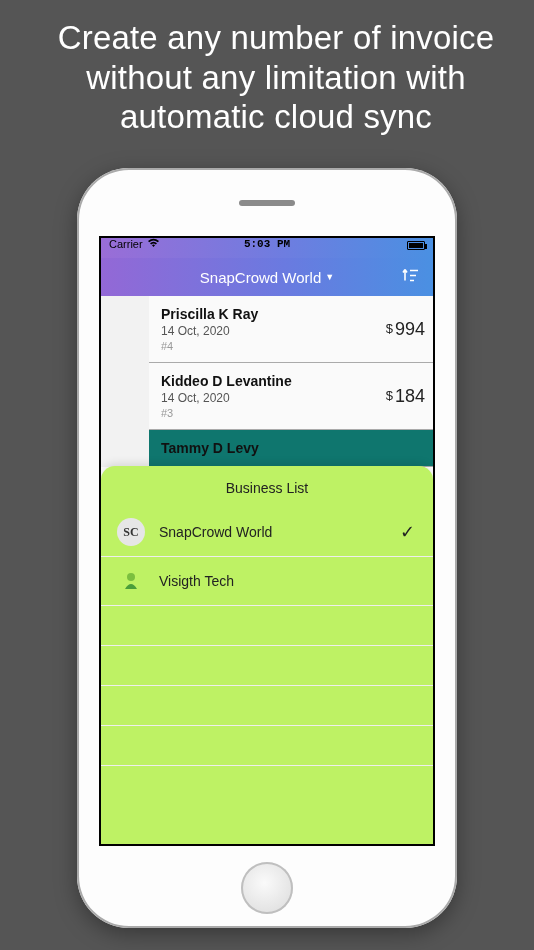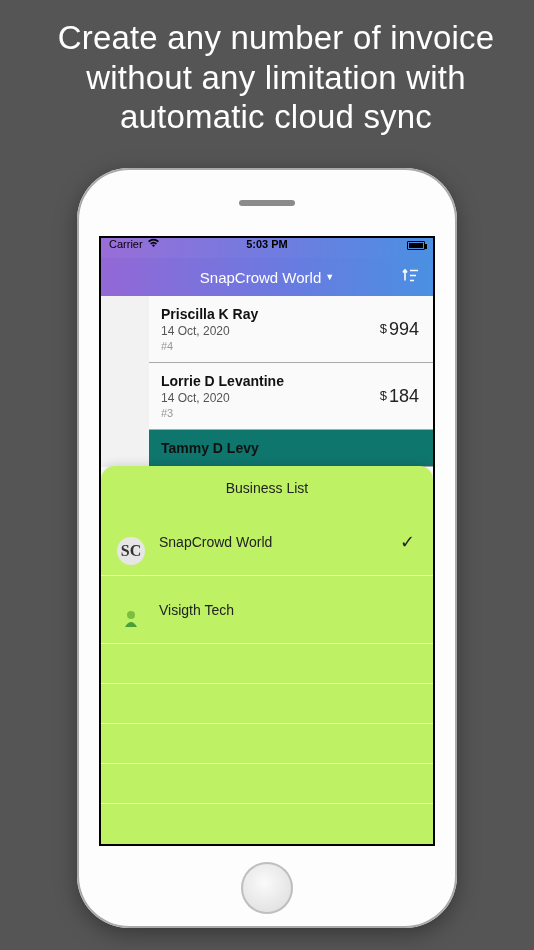--- a/index.html
+++ b/index.html
@@ -70,21 +70,21 @@
     height: 20px;
     display: flex;
     align-items: flex-start;
     font-size: 11px;
     padding: 0 8px;
     background: linear-gradient(90deg, #9a6dd7 0%, #6e7de0 55%, #4a90e2 100%);
     color: #000;
     position: relative;
   }
   .status-left { flex: 1; display: flex; gap: 4px; align-items: center; }
-  .status-center { position: absolute; left:0; right:0; text-align:center; font-weight:600; }
+  .status-center { position: absolute; left:0; right:0; text-align:center; font-weight:600;font-family:Liberation Mono, monospace; }
   .status-right { flex:1; text-align:right; }
   .wifi-icon { display:inline-block; }
   .battery-icon { display:inline-block; width:18px; height:9px; border:1px solid #000; border-radius:1px; position:relative; vertical-align:middle;}
   .battery-icon:after { content:""; position:absolute; right:-3px; top:2px; width:2px; height:5px; background:#000;}
   .battery-fill { position:absolute; left:1px; top:1px; bottom:1px; right:1px; background:#000; }
   .nav-bar {
     height: 38px;
     background: linear-gradient(90deg, #9368d6 0%, #6a7ae0 55%, #4a90e2 100%);
     color: #fff;
     display: flex;
@@ -103,21 +103,21 @@
     border-bottom:1px solid #aaa;
     display:flex;
     flex-direction:column;
     gap:2px;
     position:relative;
     margin-left:48px;
   }
   .invoice-name { font-size:14px; font-weight:700; color:#111; }
   .invoice-date { font-size:12px; color:#555; }
   .invoice-id { font-size:11px; color:#999; }
-  .invoice-amt { position:absolute; right:14px; top:50%; transform:translateY(-50%); font-size:18px; color:#222; }
+  .invoice-amt { position:absolute; right:8px; top:50%; transform:translateY(-50%); font-size:18px; color:#222; }
   .invoice-amt .cur { font-size:13px; margin-right:2px; vertical-align:2px;}
   .sheet {
     position:absolute;
     left:0; right:0;
     top:228px;
     bottom:0;
     background:#bef264;
     border-radius:14px 14px 0 0;
     box-shadow:0 -2px 10px rgba(0,0,0,.12);
     padding-top:14px;
@@ -134,23 +134,22 @@
     padding:10px 16px;
     border-bottom:1px solid #eee;
     font-size:14px;
     color:#222;
     gap:14px;
     position:relative;
   }
   .biz-logo {
     width:28px; height:28px; border-radius:50%;
     display:flex; align-items:center; justify-content:center;
-    font-size:16px; font-weight:700;
+    font-size:12px; font-weight:700;
     flex-shrink:0;
-    margin-top:19px;
   }
   .logo-sc { background:#e6e6e6; color:#333; font-family: Georgia, serif; }
   .logo-vt { background:transparent; }
   .logo-kd { background:transparent; }
   .check { position:absolute; right:18px; font-size:18px; }
   .empty-line { height:40px; border-bottom:1px solid #eee; }
 </style>
 </head>
 <body>
 
@@ -197,21 +196,21 @@
       <div class="invoice-list">
         <div class="invoice-row">
           <span class="invoice-name">Priscilla K Ray</span>
           <span class="invoice-date">14 Oct, 2020</span>
           <span class="invoice-id">#4</span>
           <span class="invoice-amt">
             <span class="cur">$</span><span>994</span>
           </span>
         </div>
         <div class="invoice-row">
-          <span class="invoice-name">Lorrie D Levantine</span>
+          <span class="invoice-name">Kiddeo D Levantine</span>
           <span class="invoice-date">14 Oct, 2020</span>
           <span class="invoice-id">#3</span>
           <span class="invoice-amt">
             <span class="cur">$</span><span>184</span>
           </span>
         </div>
         <div class="invoice-row" style="background:#0f766e;">
           <span class="invoice-name">Tammy D Levy</span>
         </div>
       </div>

